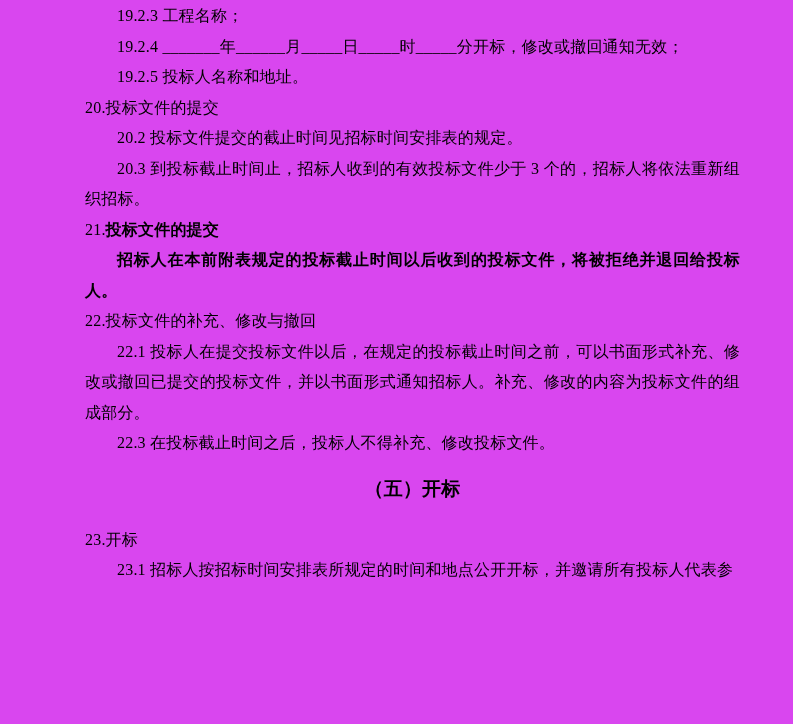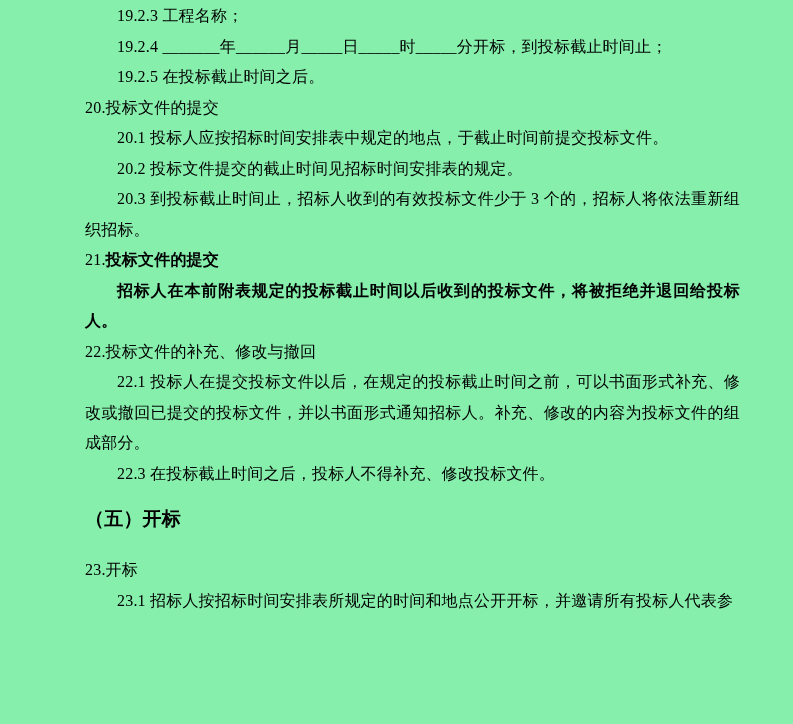--- a/index.html
+++ b/index.html
@@ -4,21 +4,21 @@
 <style>
   html, body {
     margin: 0;
     padding: 0;
     background: #ffffff;
   }
   .page {
     position: relative;
     width: 793px;
     height: 724px;
-    background: #86efac;
+    background: #d946ef;
     overflow: hidden;
   }
   .doc {
     box-sizing: border-box;
     width: 100%;
     height: 100%;
     padding: 1px 53px 0 85px;
     font-family: "Liberation Serif", "DejaVu Serif", serif;
     font-size: 16px;
     color: #000000;
@@ -29,40 +29,40 @@
     text-align: justify;
     letter-spacing: 0.2px;
   }
   .para.indent {
     text-indent: 32px;
   }
   .para.flush {
     text-indent: 0;
   }
   .para.center-heading {
+    text-align: center;
     text-indent: 0;
     font-size: 19px;
     font-weight: bold;
     line-height: 26px;
     margin: 17px 0 23px 0;
   }
   .run-b {
     font-weight: bold;
   }
 </style>
 </head>
 <body>
 
 <div class="page">
   <div class="doc">
       <p class="para indent"><span>19.2.3 工程名称；</span></p>
-      <p class="para indent"><span>19.2.4 _______年______月_____日_____时_____分开标，到投标截止时间止；</span></p>
-      <p class="para indent"><span>19.2.5 在投标截止时间之后。</span></p>
+      <p class="para indent"><span>19.2.4 _______年______月_____日_____时_____分开标，修改或撤回通知无效；</span></p>
+      <p class="para indent"><span>19.2.5 投标人名称和地址。</span></p>
       <p class="para flush"><span>20.投标文件的提交</span></p>
-      <p class="para indent"><span>20.1 投标人应按招标时间安排表中规定的地点，于截止时间前提交投标文件。</span></p>
       <p class="para indent"><span>20.2 投标文件提交的截止时间见招标时间安排表的规定。</span></p>
       <p class="para indent"><span>20.3 到投标截止时间止，招标人收到的有效投标文件少于 3 个的，招标人将依法重新组织招标。</span></p>
       <p class="para flush"><span>21.</span><span class="run-b">投标文件的提交</span></p>
       <p class="para indent"><span class="run-b">招标人在本前附表规定的投标截止时间以后收到的投标文件，将被拒绝并退回给投标人。</span></p>
       <p class="para flush"><span>22.投标文件的补充、修改与撤回</span></p>
       <p class="para indent"><span>22.1 投标人在提交投标文件以后，在规定的投标截止时间之前，可以书面形式补充、修改或撤回已提交的投标文件，并以书面形式通知招标人。补充、修改的内容为投标文件的组成部分。</span></p>
       <p class="para indent"><span>22.3 在投标截止时间之后，投标人不得补充、修改投标文件。</span></p>
       <p class="para center-heading"><span class="run-b">（五）开标</span></p>
       <p class="para flush"><span>23.开标</span></p>
       <p class="para indent"><span>23.1 招标人按招标时间安排表所规定的时间和地点公开开标，并邀请所有投标人代表参</span></p>

